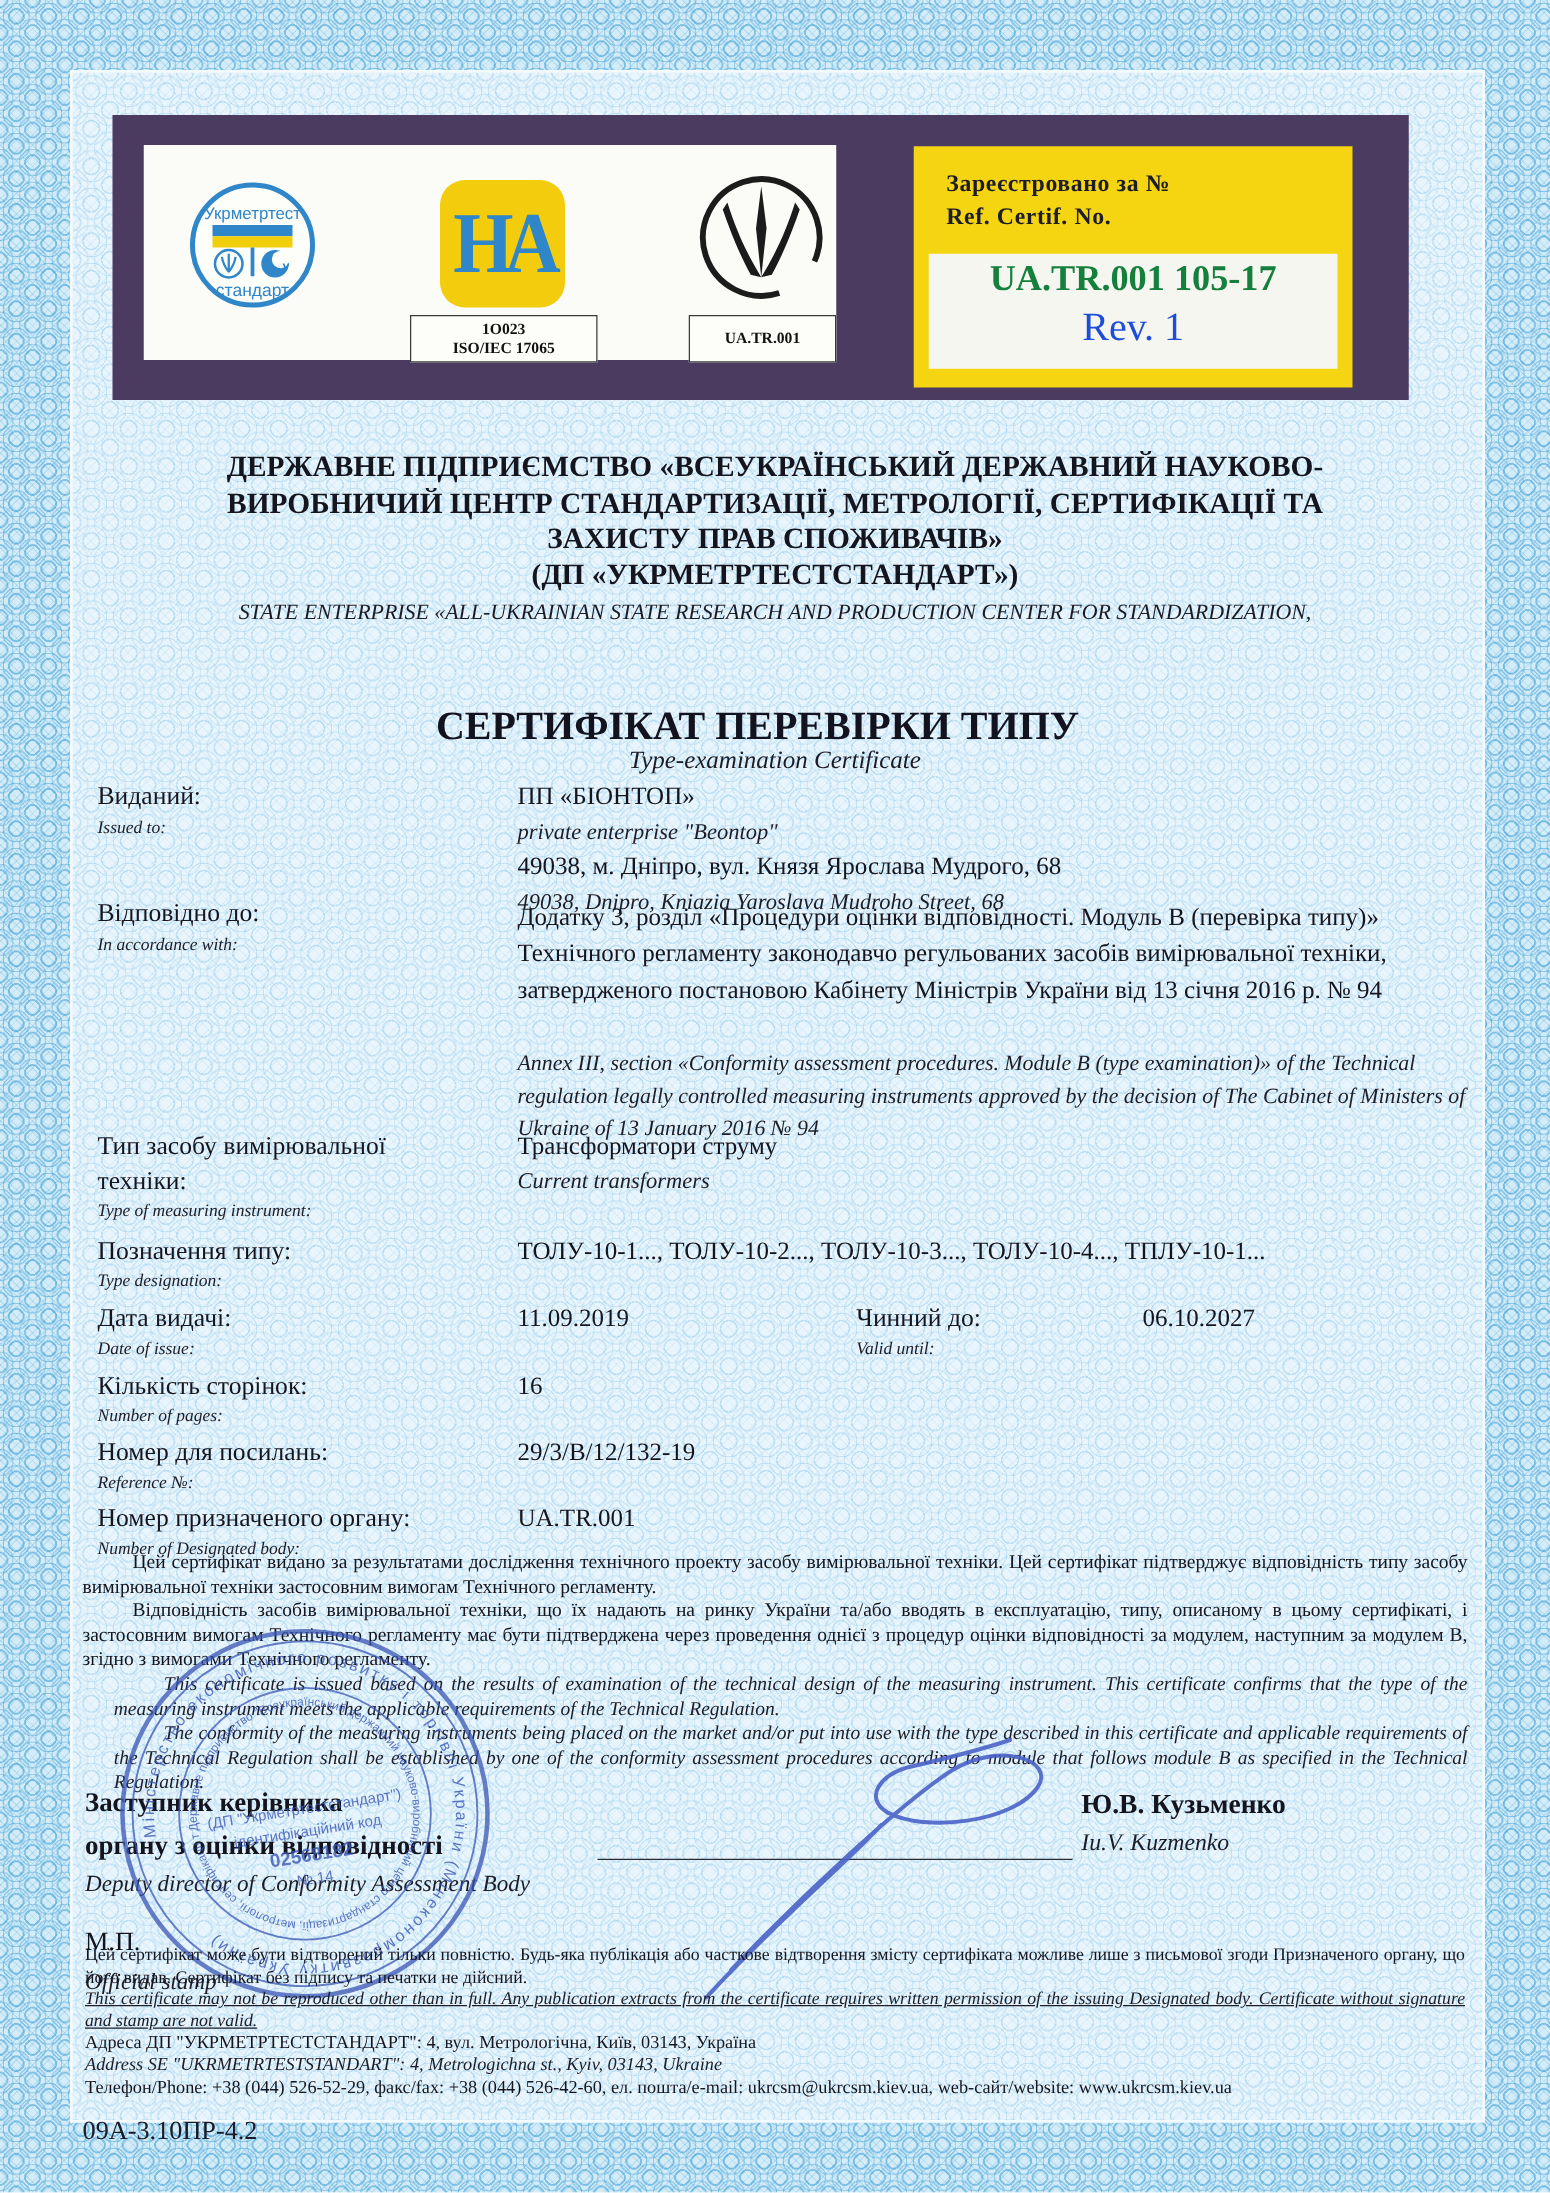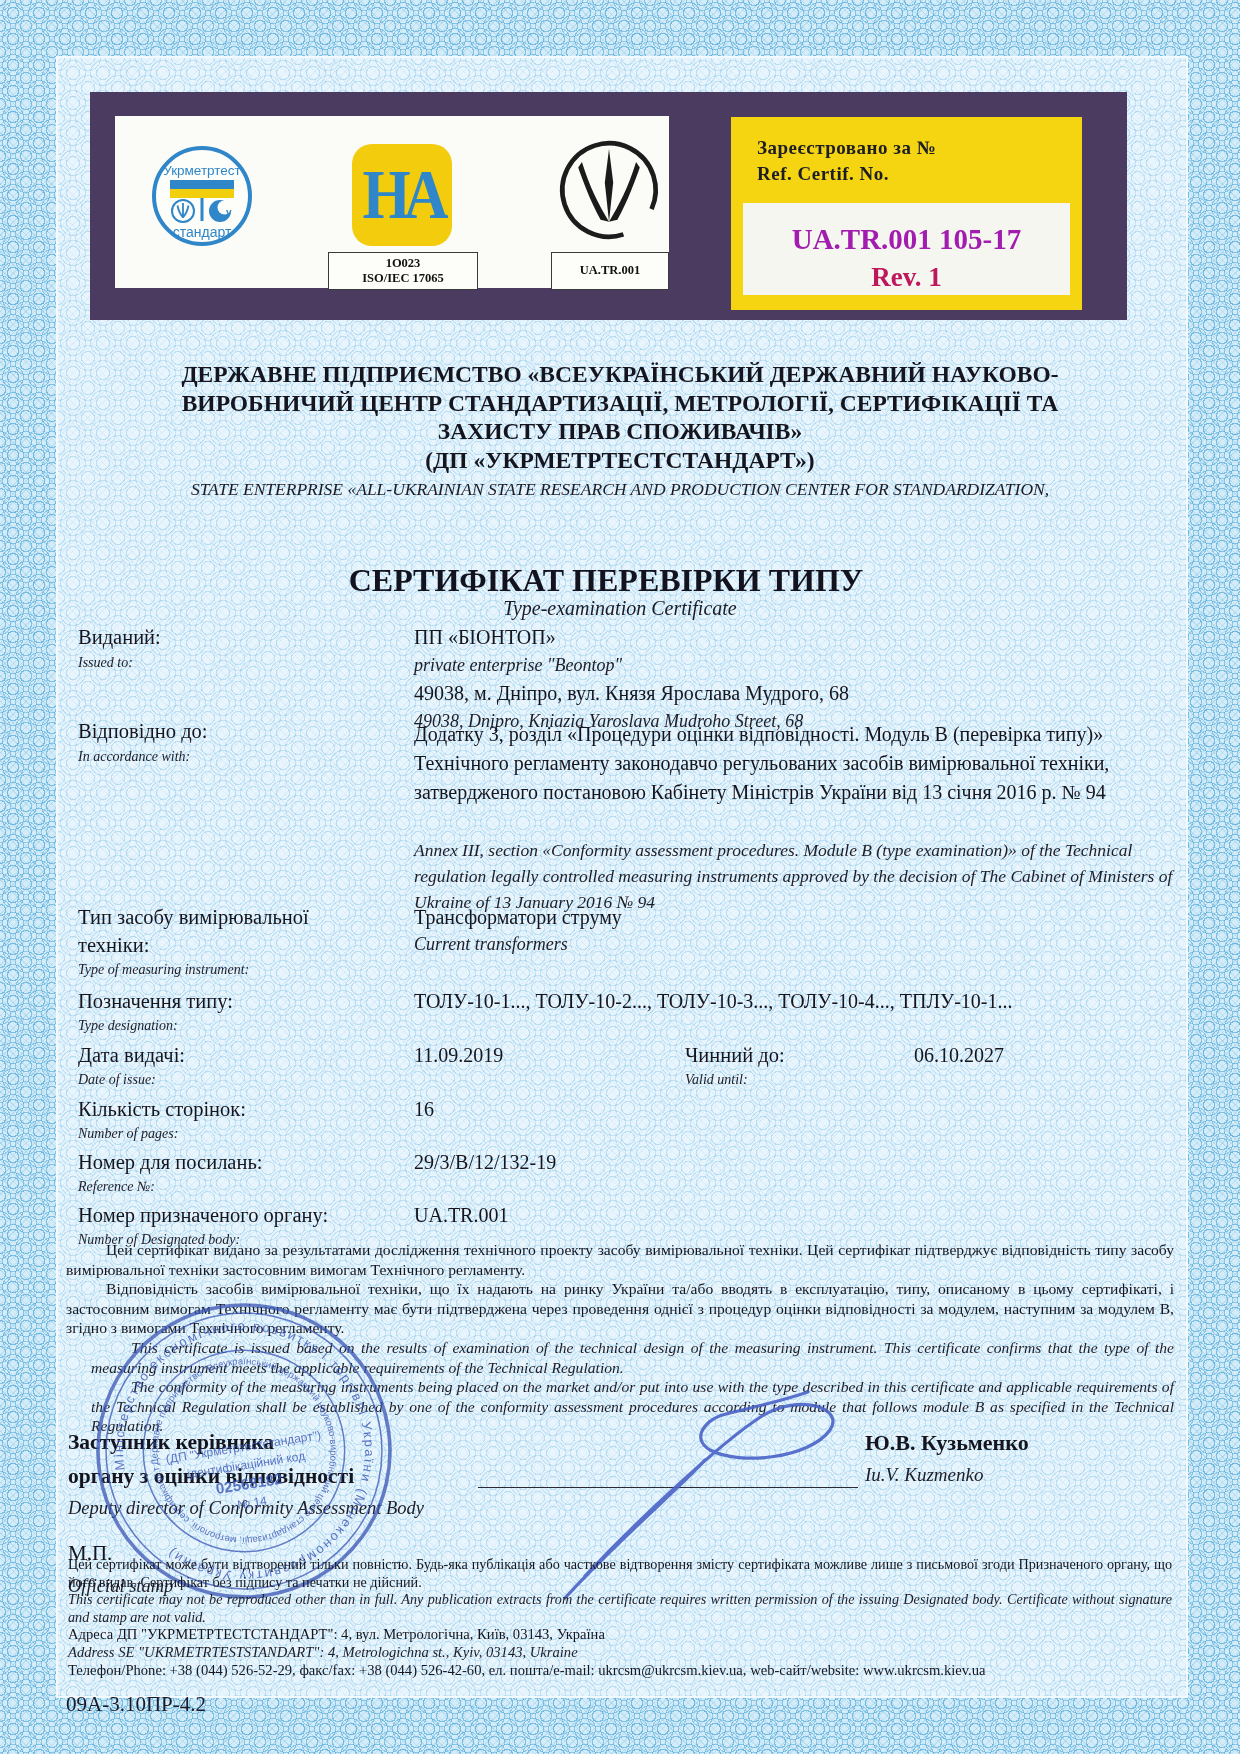--- a/index.html
+++ b/index.html
@@ -31,22 +31,22 @@
   .naau-box{position:absolute;left:237px;top:28px;width:100px;height:102px;background:#f2cc0d;border-radius:20px;
     display:flex;align-items:center;justify-content:center;}
   .naau-letters{color:#2f86c8;font-weight:bold;font-size:62px;letter-spacing:-7px;transform:scaleY(1.12);font-family:"Liberation Serif",serif;}
   .mini-frame{position:absolute;border:1.5px solid #3a3a3a;background:#fdfdfa;text-align:center;
     font-weight:bold;font-size:12.5px;line-height:15px;padding-top:3px;color:#111;}
   .iso-frame{left:213px;top:136px;width:148px;height:33px;}
   .uatr-frame{left:436px;top:136px;width:116px;height:33px;padding-top:10px;height:26px;}
   .reg-box{position:absolute;left:641px;top:25px;width:351px;height:193px;background:#f5d411;}
   .reg-title{position:absolute;left:26px;top:18px;font-weight:bold;font-size:19px;line-height:26px;color:#1d1d28;letter-spacing:.5px;}
   .reg-white{position:absolute;left:12px;top:86px;width:327px;height:92px;background:#f6f6f0;text-align:center;}
-  .reg-number{font-weight:bold;font-size:29px;line-height:40px;padding-top:16px;color:#a21caf;}
-  .reg-rev{font-weight:bold;font-size:27px;line-height:36px;color:#be185d;}
+  .reg-number{font-weight:bold;font-size:29px;line-height:40px;padding-top:0;color:#15803d;}
+  .reg-rev{font-weight:normal;font-size:32px;line-height:36px;color:#1d4ed8;}
   
   .org-ua{position:absolute;left:70px;top:360px;width:1100px;text-align:center;font-weight:bold;
     font-size:23.5px;line-height:28.5px;color:#15151f;}
   .org-en{position:absolute;left:55px;top:477px;width:1130px;text-align:center;font-style:italic;
     font-size:17.5px;line-height:24.5px;color:#1b1b26;}
   .cert-title{position:absolute;left:56px;top:540px;width:1100px;text-align:center;font-weight:bold;font-size:32px;color:#131320;margin-top:22px;}
   .cert-subtitle{position:absolute;left:70px;top:584px;width:1100px;text-align:center;font-style:italic;font-size:20px;color:#1b1b26;margin-top:13px;}
   
   .lbl{position:absolute;left:78px;font-size:20.5px;color:#15151f;white-space:nowrap;}
   .lbl-en{position:absolute;left:78px;font-size:14px;font-style:italic;color:#1d1d28;white-space:nowrap;}
@@ -62,21 +62,21 @@
   .sig-pos{position:absolute;left:68px;font-weight:bold;font-size:21.5px;color:#14141e;white-space:nowrap;}
   .sig-pos-en{position:absolute;left:68px;font-style:italic;font-size:18.5px;color:#1d1d28;white-space:nowrap;}
   .sig-name{position:absolute;left:865px;font-weight:bold;font-size:22px;color:#14141e;white-space:nowrap;}
   .sig-name-en{position:absolute;left:865px;font-style:italic;font-size:19px;color:#1d1d28;white-space:nowrap;}
   .sig-line{position:absolute;left:478px;top:1487px;width:380px;border-top:1.6px solid #2a2a33;}
   .stamp-svg{position:absolute;left:93px;top:1300px;width:302px;height:302px;transform:rotate(-9deg);}
   .autograph-svg{position:absolute;left:460px;top:1388px;width:480px;height:220px;}
   
   .footer{position:absolute;left:68px;top:1556px;width:1104px;}
   .fnote{font-size:14.2px;line-height:17.6px;text-align:justify;color:#15151f;margin:0;}
-  .fnote.en{font-style:italic;color:#1d1d28;}
+  .fnote.en{font-style:italic;color:#1d1d28;text-decoration:underline;}
   .faddr{font-size:14.6px;line-height:17.6px;color:#15151f;margin:0;white-space:nowrap;}
   .faddr.en{font-style:italic;color:#1d1d28;}
   .form-code{position:absolute;left:66px;top:1692px;font-size:21px;color:#1a1a28;}
   svg text{font-family:"Liberation Sans",sans-serif;}
 </style>
 </head>
 <body>
 
 <div class="page">
   <div class="inner-area"></div>

